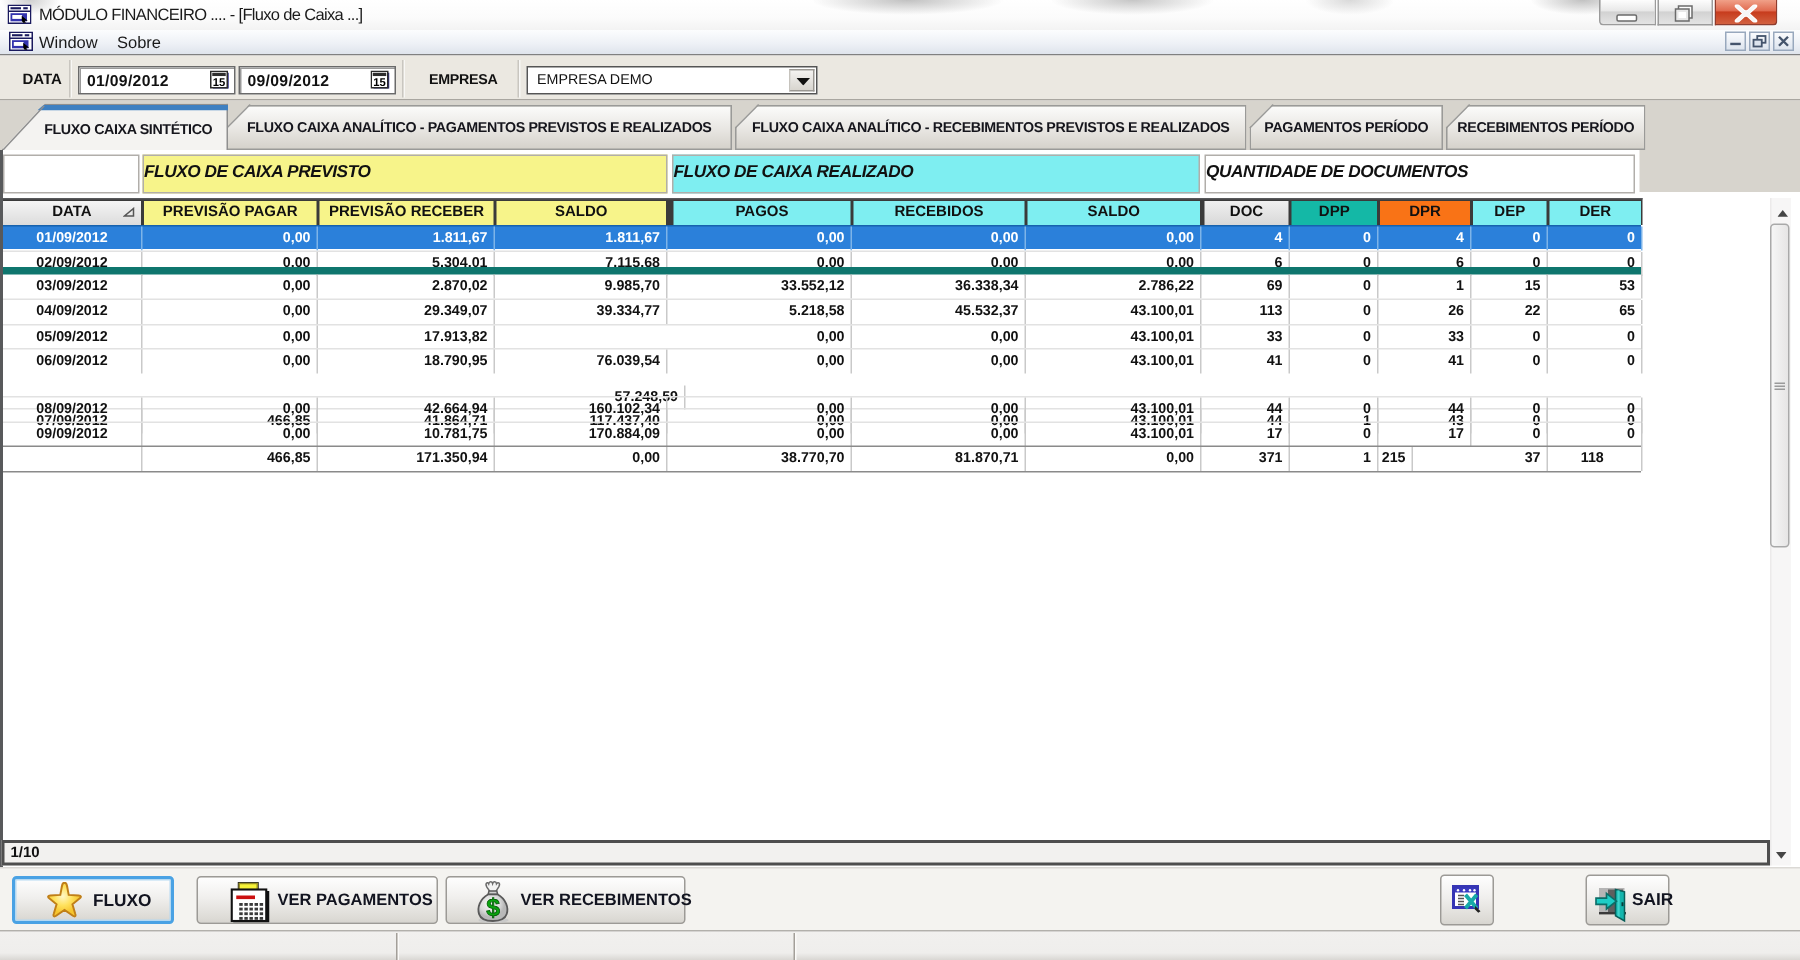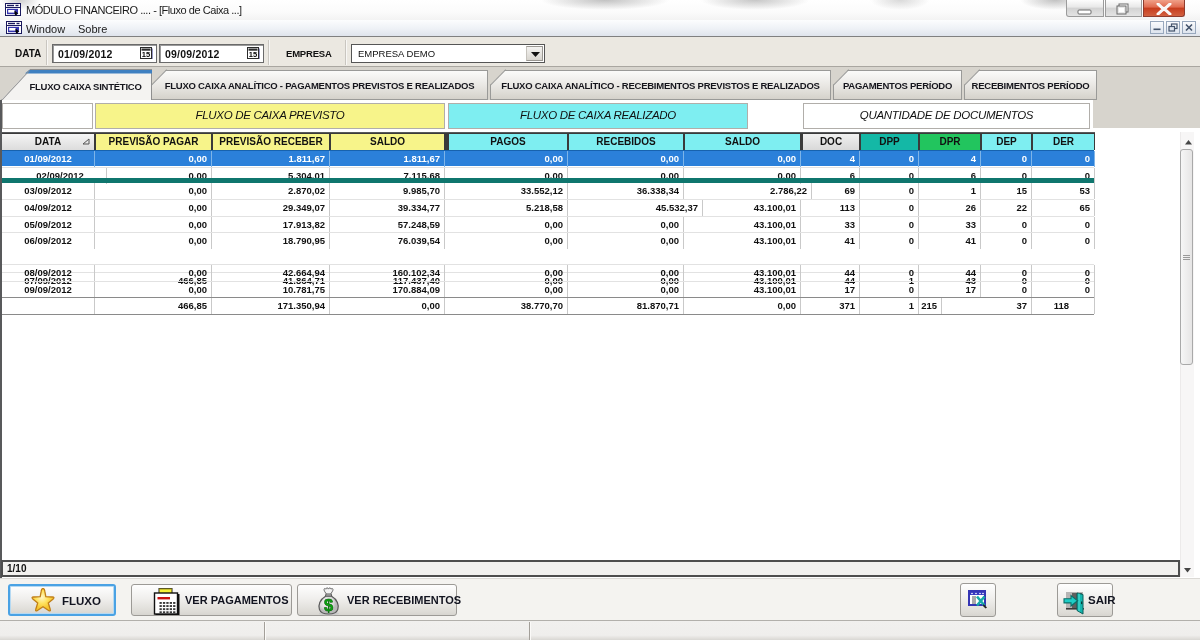--- a/index.html
+++ b/index.html
@@ -27,21 +27,21 @@
 .tab{top:70px;height:30px;background:linear-gradient(180deg,#fbfbfa,#e8e6e2 55%,#d5d2cb);border:1px solid #9a9a98;}
 .tab .tabtxt{position:absolute;left:0;right:0;top:9px;text-align:center;font-size:9.5px;letter-spacing:-0.25px;font-weight:bold;color:#15151c;white-space:nowrap;}
 .chamfer{clip-path:polygon(15px 0,100% 0,100% 100%,0 100%,0 15px);}
 #tab-active .tabtxt{position:absolute;text-align:center;font-size:9.5px;letter-spacing:-0.25px;font-weight:bold;color:#15151c;white-space:nowrap;}
 #tab-active{left:1px;top:69px;width:151px;height:32px;background:#f4f3f1;border:1px solid #8f8f8f;border-bottom:none;clip-path:polygon(29px 0,100% 0,100% 100%,0 100%,0 31px);}
 #tab-active-blue{left:1px;top:70px;width:151px;height:3.5px;background:#3f80c1;clip-path:polygon(28px 0,100% 0,100% 100%,24px 100%);}
 
 #gridwrap{left:0;top:100px;width:1198px;height:478px;background:#fff;border-left:2px solid #58595b;}
 #corner-grey{left:1093px;top:100px;width:107px;height:28px;background:#d7d4cd;}
 .band{top:103px;height:26px;border:1px solid #b1aeaa;}
-.band .btxt{position:absolute;left:0;right:0;top:5px;text-align:center;font-size:11.5px;letter-spacing:-0.3px;font-weight:normal;font-style:italic;color:#111;}
+.band .btxt{position:absolute;left:0;right:0;top:5px;text-align:left;font-size:11.5px;letter-spacing:-0.3px;font-weight:bold;font-style:italic;color:#111;}
 
 #hdr-row{left:2px;top:132px;width:1093px;height:18px;background:#3a3a3a;border-top:1px solid #58595b;}
 .hcell{position:absolute;top:1px;height:16px;font-size:10px;font-weight:bold;color:#111;text-align:center;line-height:16px;white-space:nowrap;}
 
 .drow{left:2px;width:1092px;height:16px;}
 .dcell{position:absolute;top:0;height:16px;font-size:9.5px;font-weight:bold;color:#111;line-height:16px;white-space:nowrap;border-right:1px solid #c9c9c9;}
 .num{text-align:right;padding-right:4px;}
 .ctr{text-align:center;}
 .selrow .dcell{color:#fff;border-right:1px solid #7eb4e8;}
 
@@ -173,37 +173,37 @@
     <span class="tabtxt" style="top:11px;left:20px;right:2px;">FLUXO CAIXA SINTÉTICO</span>
   </div>
 <div id="tab-active-blue" class="abs"></div>
 <div class="abs" style="left:-5px;top:84.5px;width:41px;height:1px;background:#8f8f8f;transform:rotate(-47deg);"></div>
 <div id="gridwrap" class="abs"></div>
 <div id="corner-grey" class="abs"></div>
 <div class="band abs" style="left:2px;width:91px;background:#fff;"></div>
 <div class="band abs" style="left:95px;width:350px;background:#f7f48a;">
     <span class="btxt">FLUXO DE CAIXA PREVISTO</span>
   </div>
-<div class="band abs" style="left:448px;width:300px;background:#7eeef1;">
+<div class="band abs" style="left:448px;width:352px;background:#7eeef1;">
     <span class="btxt">FLUXO DE CAIXA REALIZADO</span>
   </div>
 <div class="band abs" style="left:803px;width:287px;background:#fff;">
     <span class="btxt">QUANTIDADE DE DOCUMENTOS</span>
   </div>
 <div id="hdr-row" class="abs">
 <div class="hcell" style="left:0px;width:92px;background:linear-gradient(180deg,#f5f5f5,#dcdcdc);">DATA</div>
 <div class="hcell" style="left:94px;width:115px;background:#f7f48a;">PREVISÃO PAGAR</div>
 <div class="hcell" style="left:211px;width:116px;background:#f7f48a;">PREVISÃO RECEBER</div>
 <div class="hcell" style="left:329px;width:113px;background:#f7f48a;">SALDO</div>
 <div class="hcell" style="left:447px;width:118px;background:#7eeef1;">PAGOS</div>
 <div class="hcell" style="left:567px;width:114px;background:#7eeef1;">RECEBIDOS</div>
 <div class="hcell" style="left:683px;width:115px;background:#7eeef1;">SALDO</div>
 <div class="hcell" style="left:801px;width:56px;background:linear-gradient(180deg,#f0f0f0,#d8d8d8);">DOC</div>
 <div class="hcell" style="left:859px;width:57px;background:#14b8a6;">DPP</div>
-<div class="hcell" style="left:918px;width:60px;background:#22c55e;">DPR</div>
+<div class="hcell" style="left:918px;width:60px;background:#f97316;">DPR</div>
 <div class="hcell" style="left:980px;width:49px;background:#7eeef1;">DEP</div>
 <div class="hcell" style="left:1031px;width:61px;background:#7eeef1;">DER</div>
 </div>
 <svg class="abs" style="left:82px;top:138px" width="8" height="7" viewBox="0 0 8 7">
     <path d="M1 6 L7 6 L7 1 Z" fill="none" stroke="#555" stroke-width="1"></path>
   </svg>
 <div class="drow selrow abs" style="top:150.3px;background:#2b80da;border-top:1px solid #1762ae;">
 <div class="dcell ctr" style="left:0px;width:93px;">01/09/2012</div>
 <div class="dcell num" style="left:94px;width:116px;">0,00</div>
 <div class="dcell num" style="left:211px;width:117px;">1.811,67</div>
@@ -211,66 +211,66 @@
 <div class="dcell num" style="left:447px;width:119px;">0,00</div>
 <div class="dcell num" style="left:567px;width:115px;">0,00</div>
 <div class="dcell num" style="left:683px;width:116px;">0,00</div>
 <div class="dcell num" style="left:801px;width:57px;">4</div>
 <div class="dcell num" style="left:859px;width:58px;">0</div>
 <div class="dcell num" style="left:918px;width:61px;">4</div>
 <div class="dcell num" style="left:980px;width:50px;">0</div>
 <div class="dcell num" style="left:1031px;width:62px;">0</div>
 </div>
 <div class="drow abs" style="top:166.6px;border-top:1px solid #e2e2e2;">
-<div class="dcell ctr" style="left:12px;width:93px;">02/09/2012</div>
+<div class="dcell ctr" style="left:0px;width:93px;">02/09/2012</div>
 <div class="dcell num" style="left:94px;width:116px;">0,00</div>
 <div class="dcell num" style="left:211px;width:117px;">5.304,01</div>
 <div class="dcell num" style="left:329px;width:114px;">7.115,68</div>
 <div class="dcell num" style="left:447px;width:119px;">0,00</div>
 <div class="dcell num" style="left:567px;width:115px;">0,00</div>
 <div class="dcell num" style="left:683px;width:116px;">0,00</div>
 <div class="dcell num" style="left:801px;width:57px;">6</div>
 <div class="dcell num" style="left:859px;width:58px;">0</div>
 <div class="dcell num" style="left:918px;width:61px;">6</div>
 <div class="dcell num" style="left:980px;width:50px;">0</div>
 <div class="dcell num" style="left:1031px;width:62px;">0</div>
 </div>
 <div class="drow abs" style="top:178px;border-top:5px solid #0f766e;">
 <div class="dcell ctr" style="left:0px;width:93px;">03/09/2012</div>
 <div class="dcell num" style="left:94px;width:116px;">0,00</div>
 <div class="dcell num" style="left:211px;width:117px;">2.870,02</div>
 <div class="dcell num" style="left:329px;width:114px;">9.985,70</div>
 <div class="dcell num" style="left:447px;width:119px;">33.552,12</div>
 <div class="dcell num" style="left:567px;width:115px;">36.338,34</div>
-<div class="dcell num" style="left:683px;width:127px;">2.786,22</div>
+<div class="dcell num" style="left:683px;width:116px;">2.786,22</div>
 <div class="dcell num" style="left:801px;width:57px;">69</div>
 <div class="dcell num" style="left:859px;width:58px;">0</div>
 <div class="dcell num" style="left:918px;width:61px;">1</div>
 <div class="dcell num" style="left:980px;width:50px;">15</div>
 <div class="dcell num" style="left:1031px;width:62px;">53</div>
 </div>
 <div class="drow abs" style="top:199.2px;border-top:1px solid #e2e2e2;">
 <div class="dcell ctr" style="left:0px;width:93px;">04/09/2012</div>
 <div class="dcell num" style="left:94px;width:116px;">0,00</div>
 <div class="dcell num" style="left:211px;width:117px;">29.349,07</div>
 <div class="dcell num" style="left:329px;width:114px;">39.334,77</div>
 <div class="dcell num" style="left:447px;width:119px;text-align:right;">5.218,58</div>
-<div class="dcell num" style="left:567px;width:134px;">45.532,37</div>
+<div class="dcell num" style="left:567px;width:115px;">45.532,37</div>
 <div class="dcell num" style="left:683px;width:116px;">43.100,01</div>
 <div class="dcell num" style="left:801px;width:57px;">113</div>
 <div class="dcell num" style="left:859px;width:58px;">0</div>
 <div class="dcell num" style="left:918px;width:61px;">26</div>
 <div class="dcell num" style="left:980px;width:50px;">22</div>
 <div class="dcell num" style="left:1031px;width:62px;">65</div>
 </div>
 <div class="drow abs" style="top:215.5px;border-top:1px solid #e2e2e2;">
 <div class="dcell ctr" style="left:0px;width:93px;">05/09/2012</div>
 <div class="dcell num" style="left:94px;width:116px;">0,00</div>
 <div class="dcell num" style="left:211px;width:117px;">17.913,82</div>
-<div class="dcell num" style="left:329px;width:114px;">57.248,59</div>
+<div class="dcell num" style="left:329px;width:126px;margin-top:40px;">57.248,59</div>
 <div class="dcell num" style="left:447px;width:119px;">0,00</div>
 <div class="dcell num" style="left:567px;width:115px;">0,00</div>
 <div class="dcell num" style="left:683px;width:116px;">43.100,01</div>
 <div class="dcell num" style="left:801px;width:57px;">33</div>
 <div class="dcell num" style="left:859px;width:58px;">0</div>
 <div class="dcell num" style="left:918px;width:61px;">33</div>
 <div class="dcell num" style="left:980px;width:50px;">0</div>
 <div class="dcell num" style="left:1031px;width:62px;">0</div>
 </div>
 <div class="drow abs" style="top:231.8px;border-top:1px solid #e2e2e2;">

